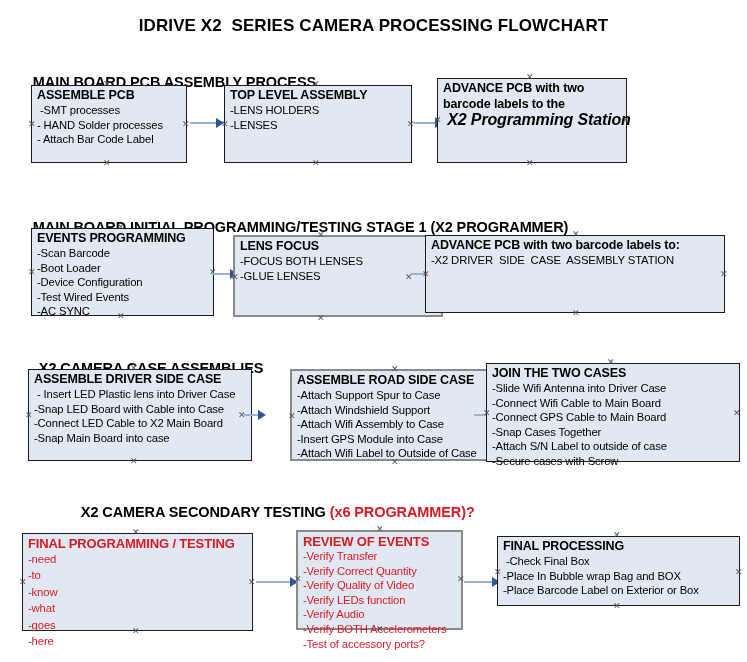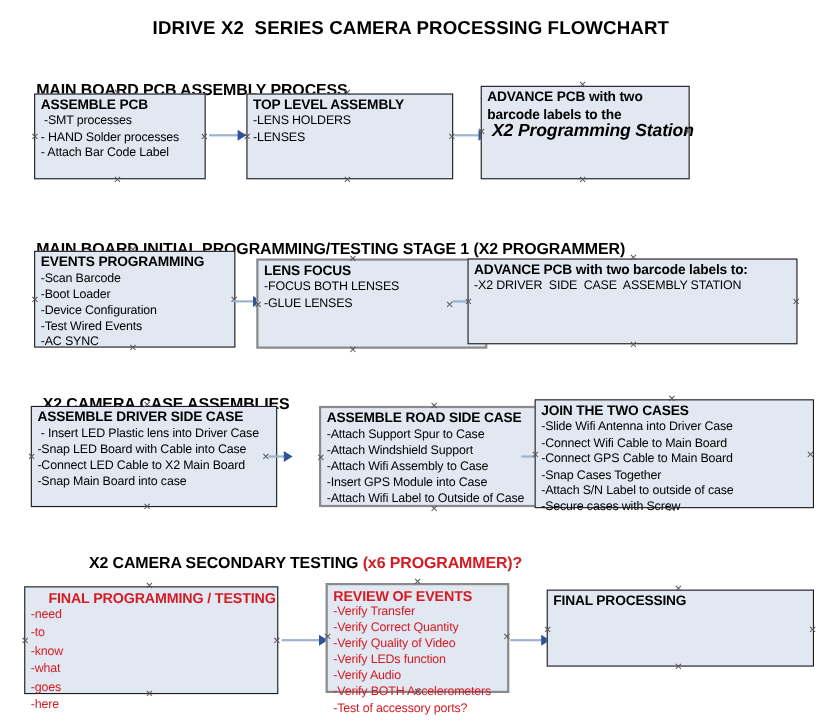--- a/index.html
+++ b/index.html
@@ -280,21 +280,21 @@
   <span class="handle" style="left:120px; top:-5px;"></span>
   <span class="handle" style="left:120px; top:95px;"></span>
   <span class="handle" style="left:246px; top:46px;"></span>
 </div>
 
 <div class="section-heading" style="left:29px; top:488px;margin-left:44px;">
   <span>X2 CAMERA SECONDARY TESTING </span><span class="accent">(x6 PROGRAMMER)?</span>
 </div>
 
 <div class="node red" style="left:22px; top:533px; width:231px; height:98px;">
-  <div class="node-title" style="font-size:13px;margin-left:16px;">FINAL PROGRAMMING / TESTING</div>
+  <div class="node-title" style="font-size:13px;">FINAL PROGRAMMING / TESTING</div>
   <div class="node-lines roomy">
     <div class="node-line">-need</div>
     <div class="node-line">-to</div>
     <div class="node-line">-know</div>
     <div class="node-line">-what</div>
     <div class="node-line">-goes</div>
     <div class="node-line">-here</div>
   </div>
   <span class="handle" style="left:-4px; top:45px;"></span>
   <span class="handle" style="left:109px; top:-5px;"></span>
@@ -324,17 +324,22 @@
   <span class="handle" style="left:159px; top:44px;"></span>
 </div>
 
 <div class="connector" style="left:464px; top:576px; width:36px;">
   <div class="shaft" style="width:30px;"></div>
   <div class="head" style="left:28px;"></div>
 </div>
 
 <div class="node" style="left:497px; top:536px; width:243px; height:70px;">
   <div class="node-title">FINAL PROCESSING</div>
+  <div class="node-lines">
+    <div class="node-line"> -Check Final Box</div>
+    <div class="node-line">-Place In Bubble wrap Bag and BOX</div>
+    <div class="node-line">-Place Barcode Label on Exterior or Box</div>
+  </div>
   <span class="handle" style="left:-4px; top:32px;"></span>
   <span class="handle" style="left:115px; top:-5px;"></span>
   <span class="handle" style="left:115px; top:66px;"></span>
   <span class="handle" style="left:237px; top:32px;"></span>
 </div>
 
 </body></html>

